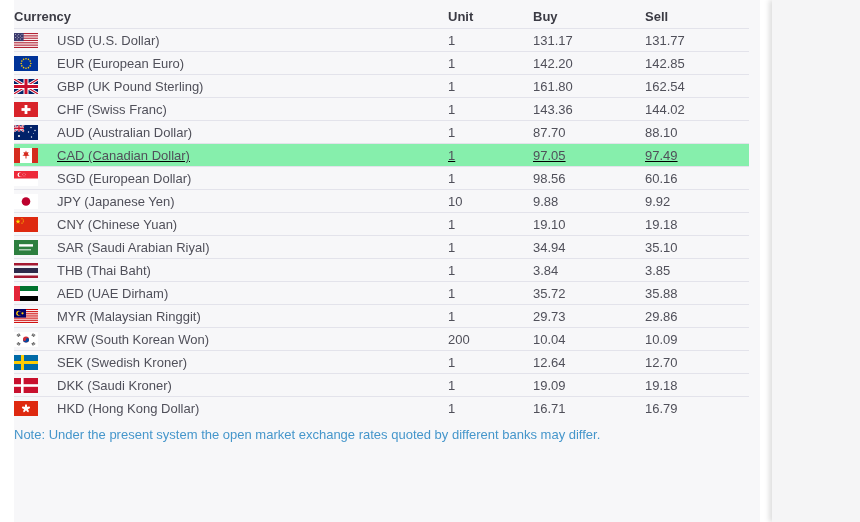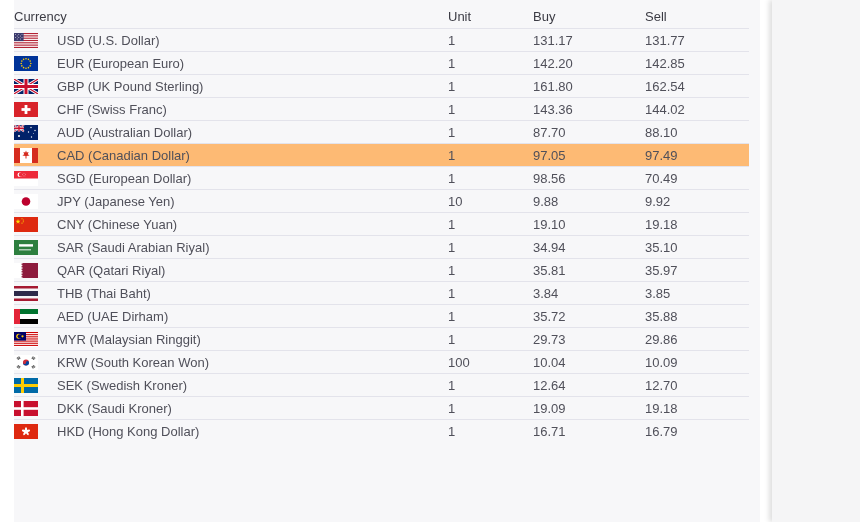--- a/index.html
+++ b/index.html
@@ -13,26 +13,26 @@
   .main-panel {
     position:absolute; left:14px; top:0; width:746px; height:522px;
     background:#f7f7f9;
   }
 
   table.rates {
     border-collapse:collapse; table-layout:fixed;
     width:735px; margin-top:5px;
   }
   table.rates th {
-    text-align:left; font-weight:normal; font-size:13px; color:#3b3b44;
+    text-align:left; font-weight:bold; font-size:13px; color:#3b3b44;
     height:23px; padding:0; vertical-align:middle;
   }
   th.col-currency { padding-left:8px; }
   table.rates tbody tr { height:23px; border-top:1px solid #e3e3eb;margin-top:32px; }
-  table.rates tbody tr.highlighted { background:#fdba74; }
+  table.rates tbody tr.highlighted { background:#86efac;text-decoration:underline; }
   table.rates td {
     font-size:13px; color:#50505a; padding:0; vertical-align:middle;
     white-space:nowrap; overflow:hidden;
   }
   td.flag-cell { padding-left:7px; }
   .flag {
     display:inline-block; width:24px; height:15px; vertical-align:middle;
     box-shadow: inset 0 0 0 1px rgba(0,0,0,0.10);
     position:relative;
   }
@@ -191,21 +191,21 @@
                     <circle cx="10" cy="2.2" r="0.4"></circle>
                     <circle cx="11.5" cy="3.2" r="0.4"></circle>
                     <circle cx="10.9" cy="4.9" r="0.4"></circle>
                     <circle cx="9.1" cy="4.9" r="0.4"></circle>
                     <circle cx="8.5" cy="3.2" r="0.4"></circle>
                   </g>
                 </svg></span></td>
             <td>SGD (European Dollar)</td>
             <td>1</td>
             <td>98.56</td>
-            <td>70.49</td>
+            <td>60.16</td>
           </tr>
           <tr>
             <td class="flag-cell"><span class="flag"><svg viewBox="0 0 24 15">
                   <rect width="24" height="15" fill="#fff"></rect>
                   <circle cx="12" cy="7.5" r="4.3" fill="#bc002d"></circle>
                 </svg></span></td>
             <td>JPY (Japanese Yen)</td>
             <td>10</td>
             <td>9.88</td>
             <td>9.92</td>
@@ -229,30 +229,20 @@
           <tr>
             <td class="flag-cell"><span class="flag"><svg viewBox="0 0 24 15">
                   <rect width="24" height="15" fill="#2d7f3f"></rect>
                   <rect x="5" y="4.2" width="14" height="2.4" fill="#fff"></rect>
                   <rect x="5" y="9.4" width="12" height="0.9" fill="#fff"></rect>
                 </svg></span></td>
             <td>SAR (Saudi Arabian Riyal)</td>
             <td>1</td>
             <td>34.94</td>
             <td>35.10</td>
-          </tr>
-          <tr>
-            <td class="flag-cell"><span class="flag"><svg viewBox="0 0 24 15">
-                  <rect width="24" height="15" fill="#8d1b3d"></rect>
-                  <path d="M0,0 H7 L9,0.83 7,1.67 9,2.5 7,3.33 9,4.17 7,5 9,5.83 7,6.67 9,7.5 7,8.33 9,9.17 7,10 9,10.83 7,11.67 9,12.5 7,13.33 9,14.17 7,15 H0 Z" fill="#fff"></path>
-                </svg></span></td>
-            <td>QAR (Qatari Riyal)</td>
-            <td>1</td>
-            <td>35.81</td>
-            <td>35.97</td>
           </tr>
           <tr>
             <td class="flag-cell"><span class="flag"><svg viewBox="0 0 24 15">
                   <rect width="24" height="15" fill="#a51931"></rect>
                   <rect y="2.5" width="24" height="10" fill="#f4f5f8"></rect>
                   <rect y="5" width="24" height="5" fill="#2d2a4a"></rect>
                 </svg></span></td>
             <td>THB (Thai Baht)</td>
             <td>1</td>
             <td>3.84</td>
@@ -316,21 +306,21 @@
                       <rect x="-1.6" y="0.7" width="3.2" height="0.55"></rect>
                     </g>
                     <g transform="translate(19.4,11.9) rotate(-34)">
                       <rect x="-1.6" y="-1.25" width="3.2" height="0.55"></rect>
                       <rect x="-1.6" y="-0.28" width="3.2" height="0.55"></rect>
                       <rect x="-1.6" y="0.7" width="3.2" height="0.55"></rect>
                     </g>
                   </g>
                 </svg></span></td>
             <td>KRW (South Korean Won)</td>
-            <td>100</td>
+            <td>200</td>
             <td>10.04</td>
             <td>10.09</td>
           </tr>
           <tr>
             <td class="flag-cell"><span class="flag"><svg viewBox="0 0 24 15">
                   <rect width="24" height="15" fill="#006aa7"></rect>
                   <rect x="7" width="3" height="15" fill="#fecc02"></rect>
                   <rect y="6" width="24" height="3" fill="#fecc02"></rect>
                 </svg></span></td>
             <td>SEK (Swedish Kroner)</td>
@@ -360,15 +350,16 @@
                     <ellipse cx="12" cy="5.4" rx="1.1" ry="2.2" transform="rotate(288 12 7.5)"></ellipse>
                   </g>
                 </svg></span></td>
             <td>HKD (Hong Kong Dollar)</td>
             <td>1</td>
             <td>16.71</td>
             <td>16.79</td>
           </tr>
         </tbody>
     </table>
+    <div class="note">Note: Under the present system the open market exchange rates quoted by different banks may differ.</div>
   </div>
   <div class="side-panel"></div>
 </div>
 
 </body></html>

